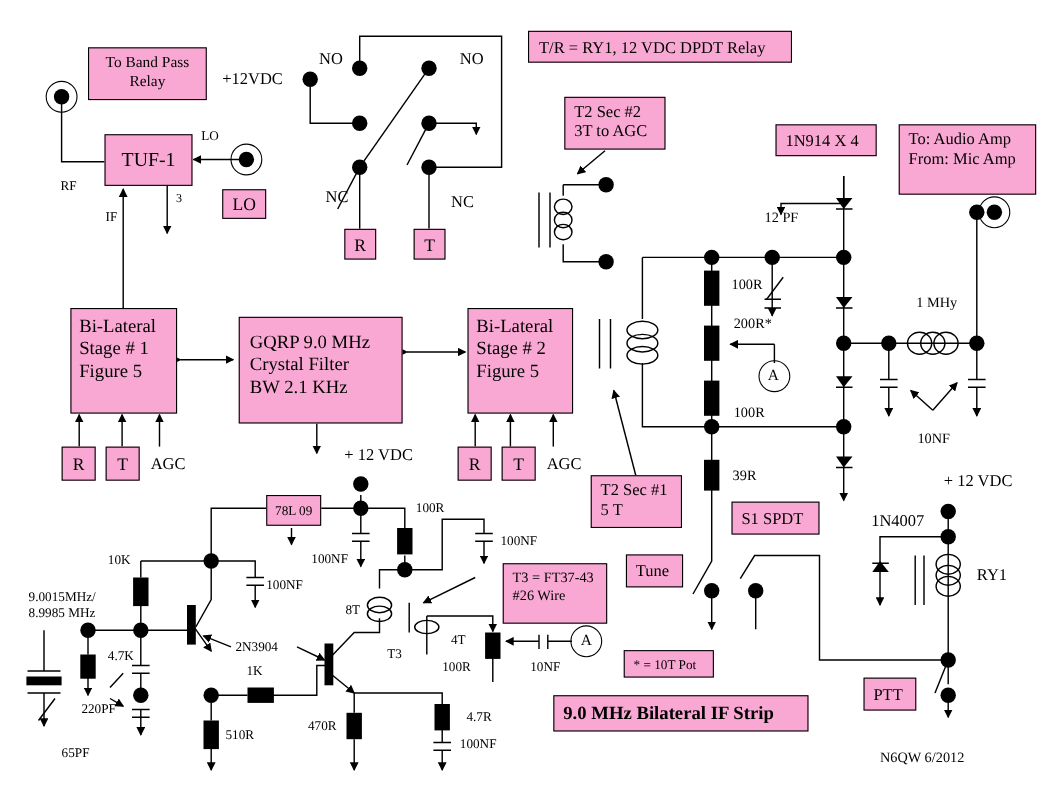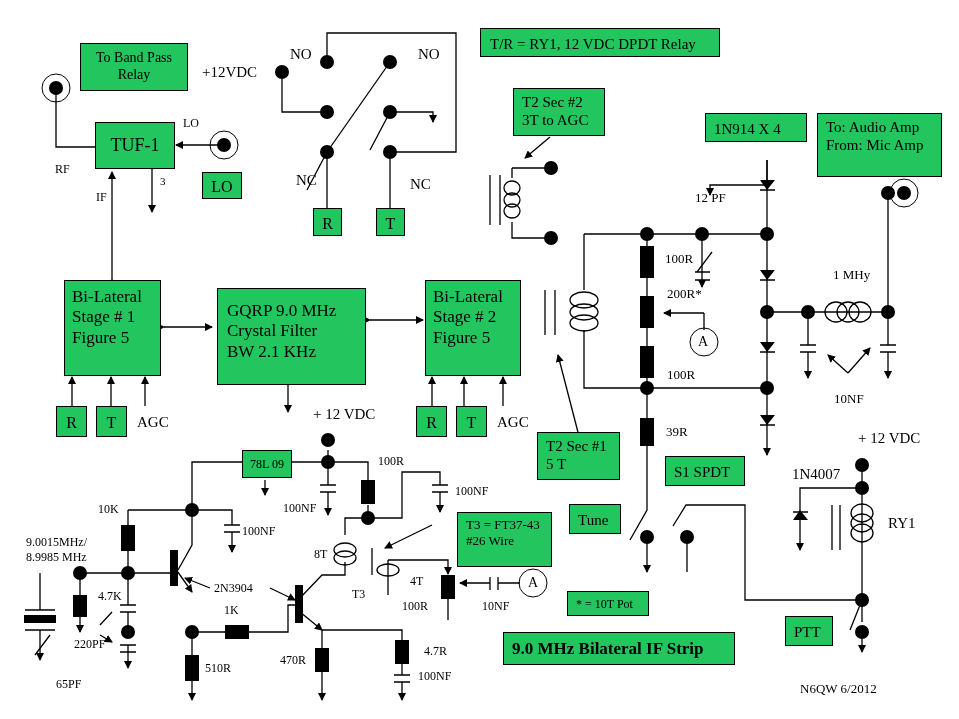--- a/index.html
+++ b/index.html
@@ -1,19 +1,19 @@
 <!DOCTYPE html>
 <html><head>
 <meta charset="utf-8">
 <style>
   html, body { margin:0; padding:0; background:#ffffff; }
   body { width:959px; height:719px; position:relative; overflow:hidden; font-family:"Liberation Serif", serif; color:#000; }
   svg { position:absolute; left:0; top:0; }
   .lbl { position:absolute; font-family:"Liberation Serif", serif; font-size:13px; line-height:1; white-space:nowrap; color:#000; }
-  .box { position:absolute; border:1px solid #000; background:#22c55e; box-sizing:border-box; font-family:"Liberation Serif", serif; line-height:1.2; }
+  .box { position:absolute; border:1px solid #000; background:#f9a8d4; box-sizing:border-box; font-family:"Liberation Serif", serif; line-height:1.2; }
   .box span { display:block; white-space:nowrap; }
 </style>
 </head>
 <body>
 
 <svg width="959" height="719" viewBox="0 0 959 719" xmlns="http://www.w3.org/2000/svg">
   <defs>
     <marker id="ah" markerWidth="8" markerHeight="8" refX="7" refY="4" orient="auto" markerUnits="userSpaceOnUse">
       <path d="M0,0 L8,4 L0,8 z" fill="#000"></path>
     </marker>
@@ -210,21 +210,21 @@
     <span>T</span>
   </div>
 
 <div class="box" style="left:480px;top:28px;width:240px;height:29px;font-size:15px;padding:6px 9px;">
     <span>T/R = RY1, 12 VDC DPDT Relay</span>
   </div>
 <div class="box" style="left:513px;top:88px;width:92px;height:48px;font-size:15px;padding:4px 8px;">
     <span>T2 Sec #2</span>
     <span>3T to AGC</span>
   </div>
-<div class="box" style="left:705px;top:113px;width:102px;height:29px;font-size:15px;padding:6px 8px;">
+<div class="box" style="left:705px;top:113px;width:92px;height:29px;font-size:15px;padding:6px 8px;">
     <span>1N914 X 4</span>
   </div>
 <div class="box" style="left:817px;top:113px;width:125px;height:64px;font-size:15px;padding:4px 8px;">
     <span>To: Audio Amp</span>
     <span>From: Mic Amp</span>
   </div>
 
 <div class="box" style="left:64px;top:280px;width:97px;height:96px;font-size:17px;padding:6px 7px;">
     <span>Bi-Lateral</span>
     <span>Stage # 1</span>

